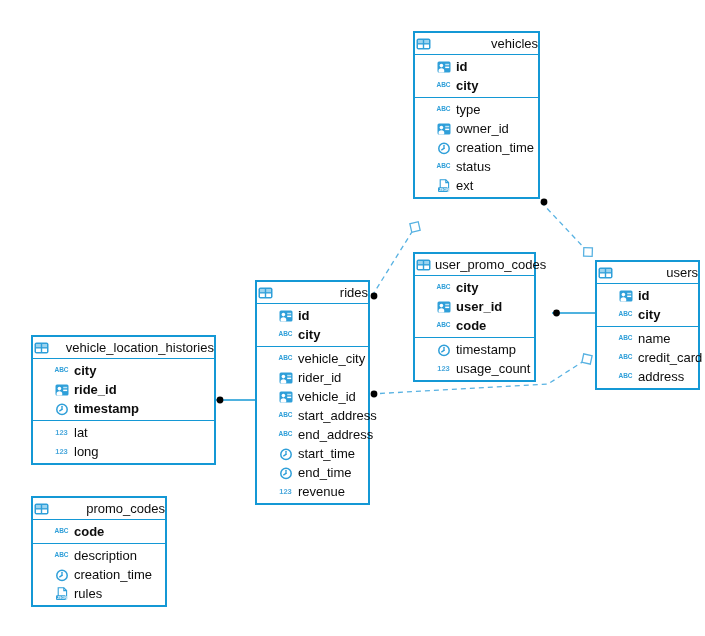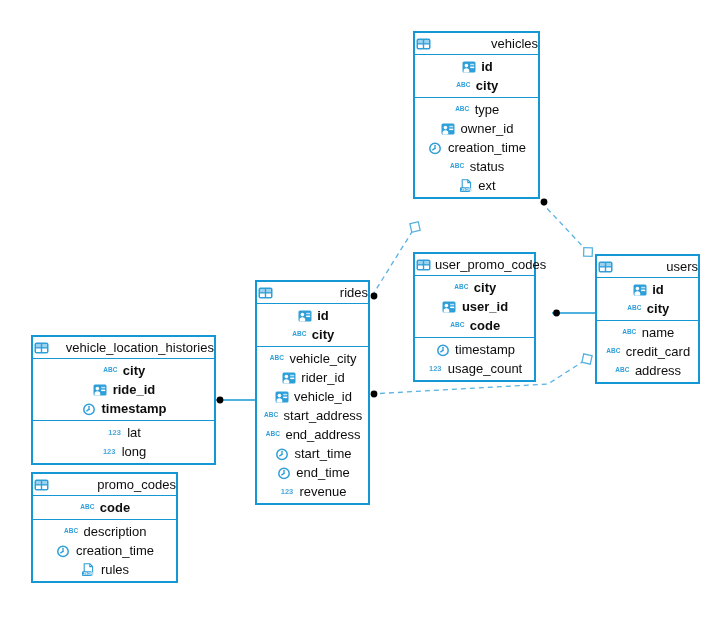--- a/index.html
+++ b/index.html
@@ -22,21 +22,21 @@
   }
   .thead{
     height:21px;border-bottom:1px solid var(--accent);
     display:flex;align-items:center;justify-content:space-between;gap:3px;
     font-size:13px;color:var(--text);
   }
   .sec{padding:2px 0;}
   .sec.pk{border-bottom:1px solid var(--accent);}
   .row{
     height:19px;display:flex;align-items:center;gap:4px;
-    padding:0 4px 0 4px;font-size:13px;color:var(--text);white-space:nowrap;justify-content:center;
+    padding:0 4px 0 20px;font-size:13px;color:var(--text);white-space:nowrap;
   }
   .row.pk-row .fname{font-weight:700;}
   .fname{line-height:1;}
   .icon{
     width:17px;flex:0 0 17px;display:flex;justify-content:center;
     align-items:center;
   }
   .icon-text{
     font-weight:700;color:var(--icon-blue);letter-spacing:0;
     font-family:"Liberation Sans",sans-serif;line-height:1;
@@ -218,21 +218,21 @@
           <span class="fname">timestamp</span>
         </div>
         <div class="row">
           <span class="icon">
             <span class="icon-text num">123</span>
           </span>
           <span class="fname">usage_count</span>
         </div>
       </div>
     </div>
-    <div class="erd-table" style="left: 595px; top: 254px; width: 105px;">
+    <div class="erd-table" style="left: 595px; top: 260px; width: 105px;">
       <div class="thead">
         <span class="icon">
           <svg width="15" height="12" viewBox="0 0 15 12">
             <rect x="0.5" y="0.5" width="14" height="11" rx="2" fill="#2f9fd9"></rect>
             <rect x="2" y="2" width="4.8" height="3.2" fill="#9bd3ef"></rect>
             <rect x="8.2" y="2" width="4.8" height="3.2" fill="#9bd3ef"></rect>
             <rect x="2" y="6.5" width="4.8" height="3.5" fill="#ffffff"></rect>
             <rect x="8.2" y="6.5" width="4.8" height="3.5" fill="#ffffff"></rect>
           </svg>
         </span>
@@ -469,21 +469,21 @@
           <span class="fname">lat</span>
         </div>
         <div class="row">
           <span class="icon">
             <span class="icon-text num">123</span>
           </span>
           <span class="fname">long</span>
         </div>
       </div>
     </div>
-    <div class="erd-table" style="left: 31px; top: 472px; width: 147px;">
+    <div class="erd-table" style="left: 31px; top: 496px; width: 136px;">
       <div class="thead">
         <span class="icon">
           <svg width="15" height="12" viewBox="0 0 15 12">
             <rect x="0.5" y="0.5" width="14" height="11" rx="2" fill="#2f9fd9"></rect>
             <rect x="2" y="2" width="4.8" height="3.2" fill="#9bd3ef"></rect>
             <rect x="8.2" y="2" width="4.8" height="3.2" fill="#9bd3ef"></rect>
             <rect x="2" y="6.5" width="4.8" height="3.5" fill="#ffffff"></rect>
             <rect x="8.2" y="6.5" width="4.8" height="3.5" fill="#ffffff"></rect>
           </svg>
         </span>

